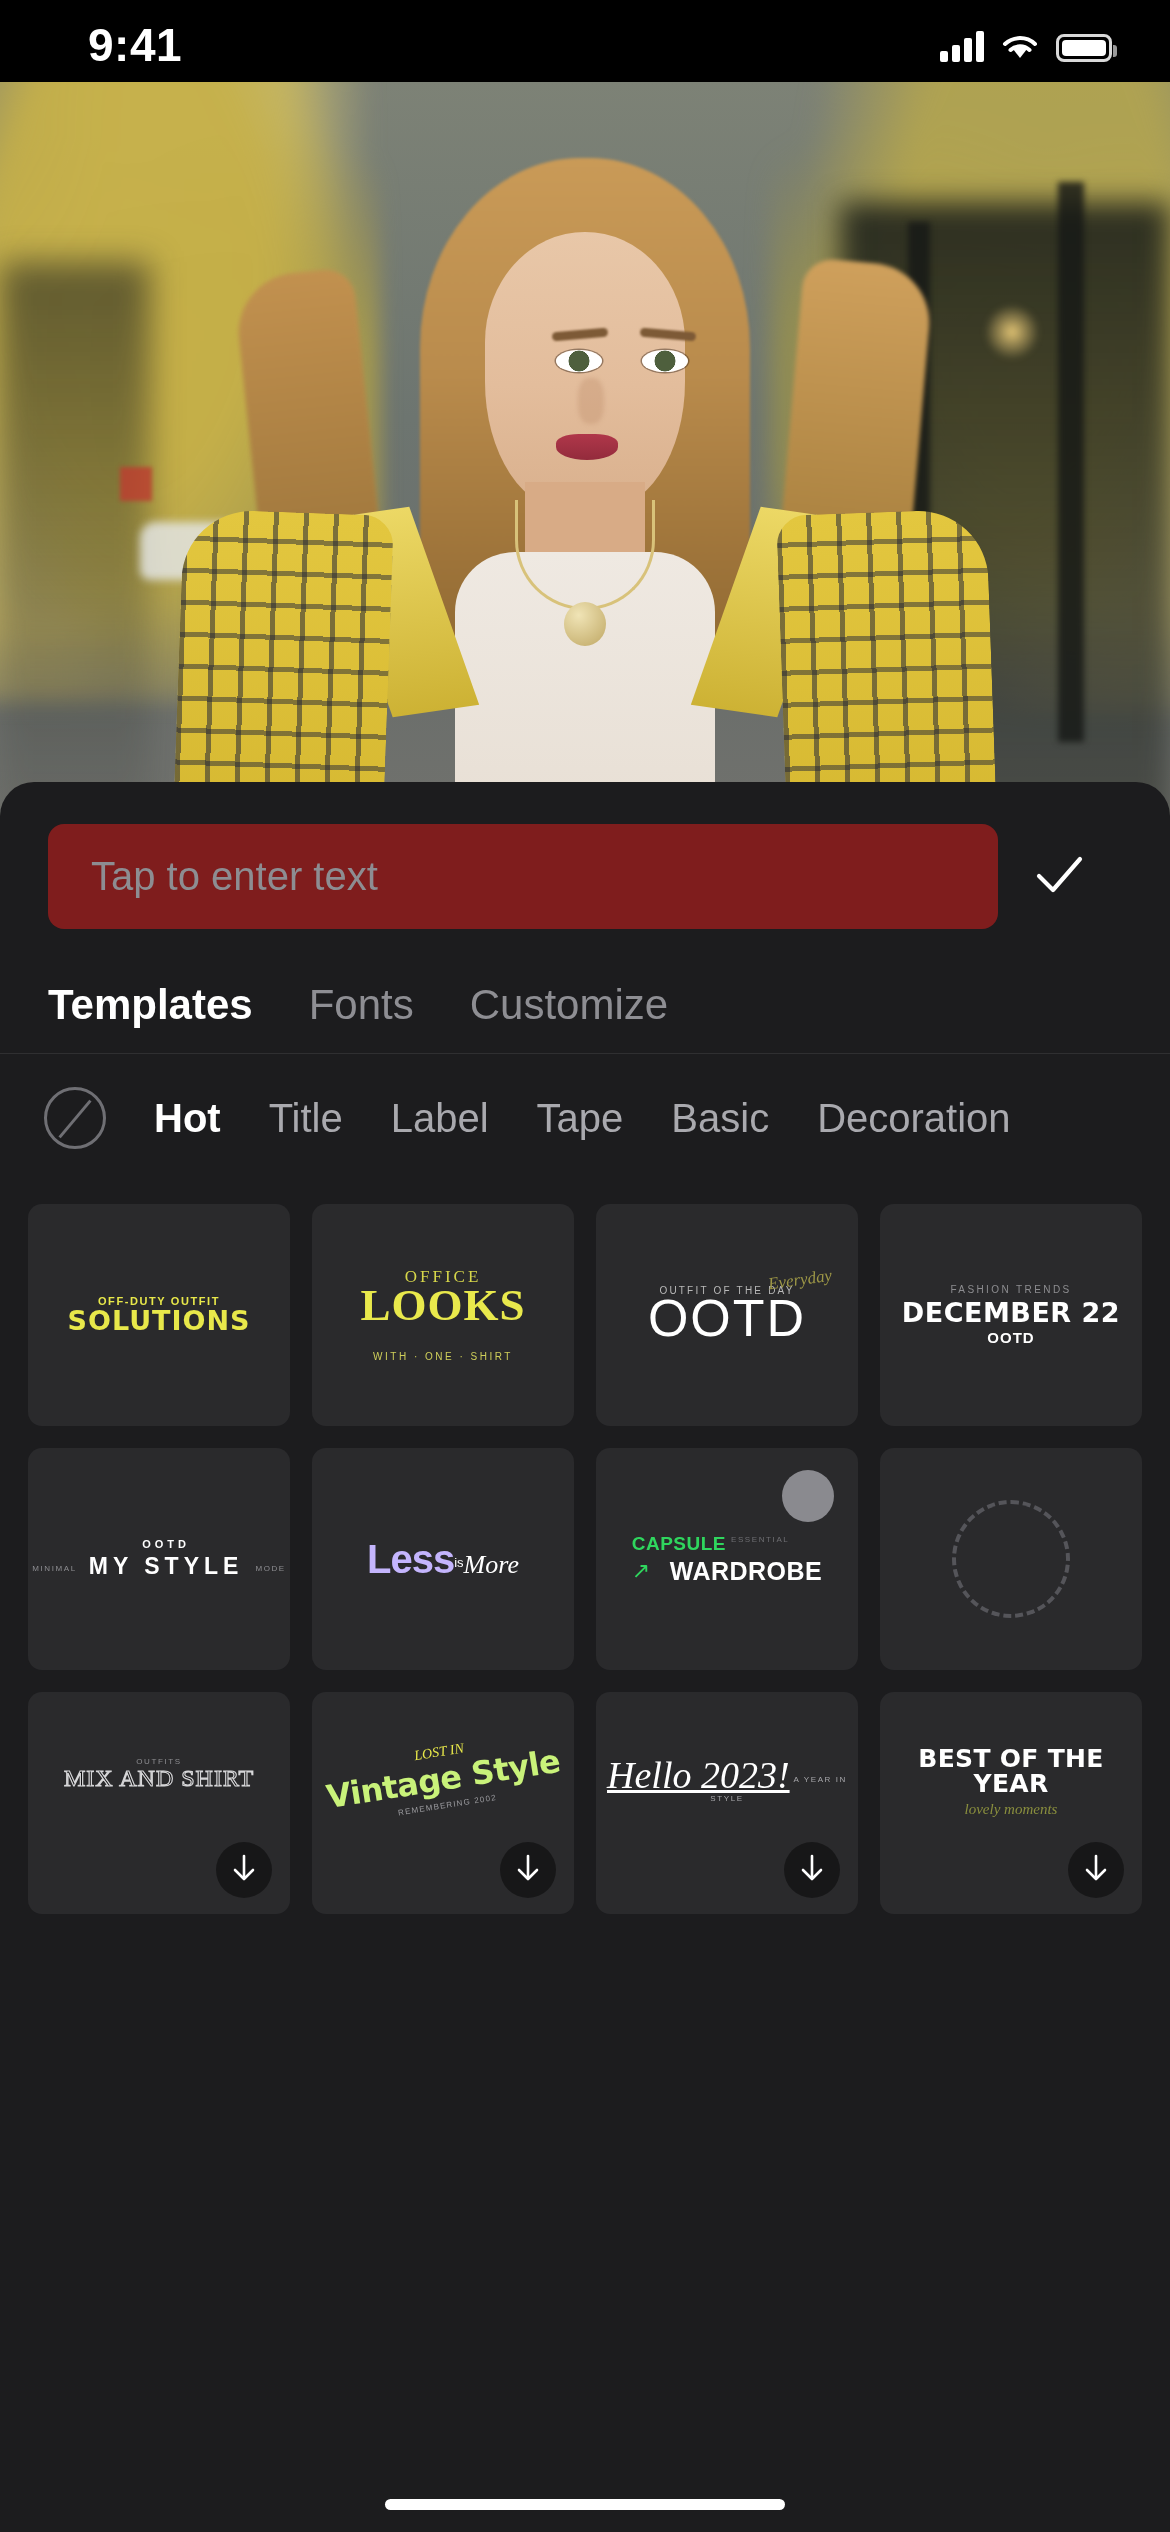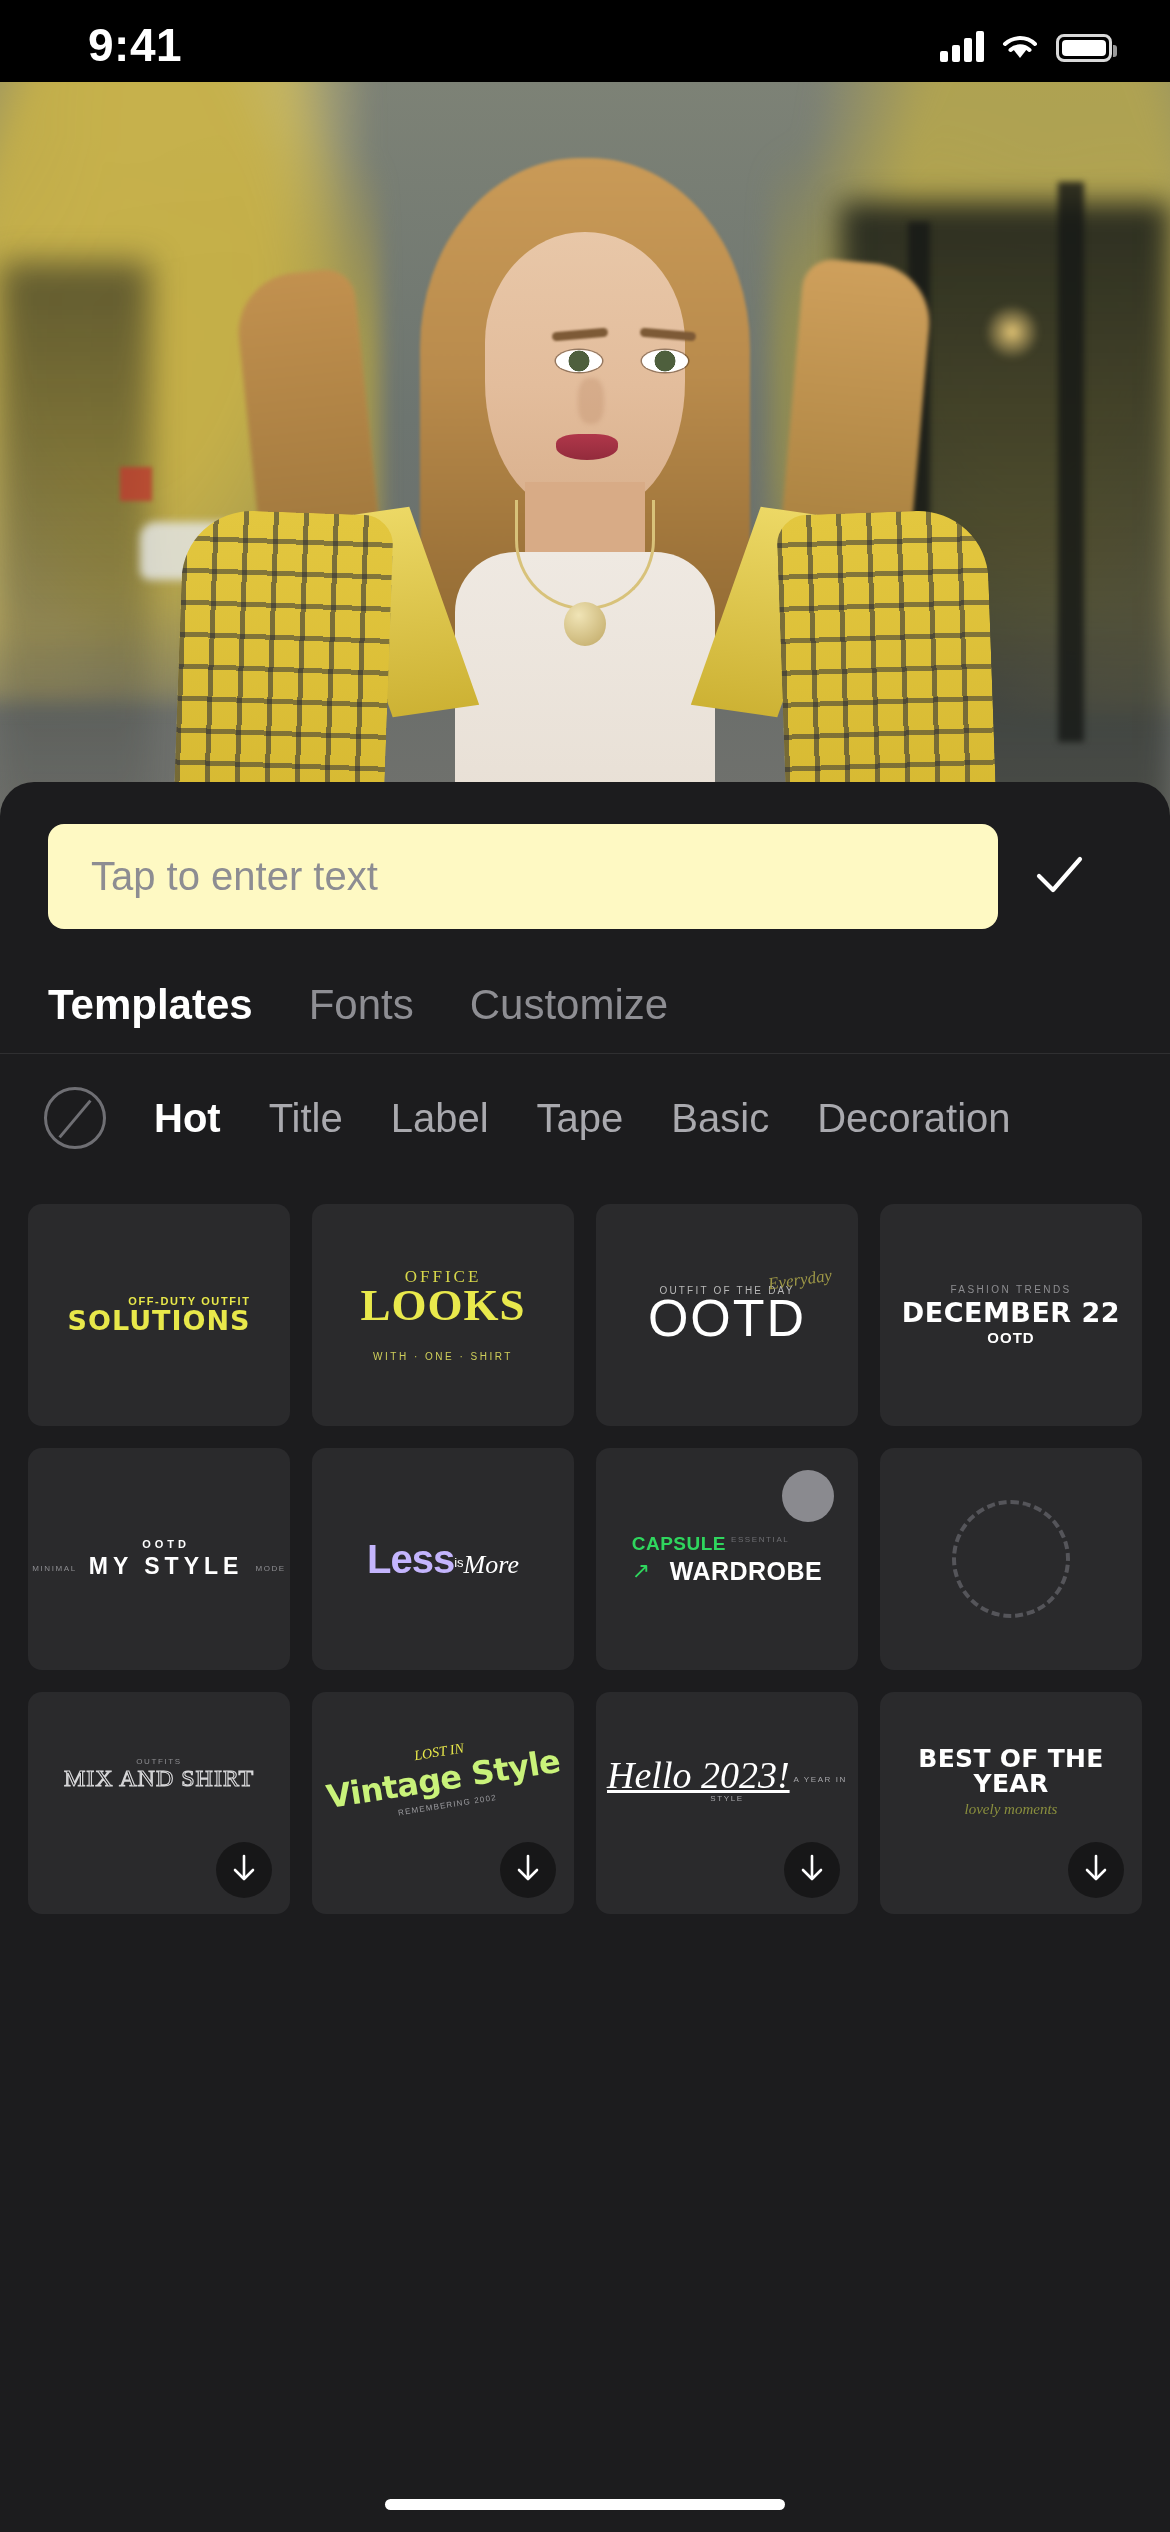--- a/index.html
+++ b/index.html
@@ -215,21 +215,21 @@
     background:#1c1c1e; border-radius:34px 34px 0 0; z-index:30;
   }
   .topbar{
     position:relative; height:175px;
   }
   .textinput{
     position:absolute; left:48px; top:42px; width:1050px; height:105px;
   }
   .tf{
     position:absolute; left:0; top:0; width:950px; height:105px;
-    background:#fef9c3; border-radius:16px;
+    background:#7f1d1d; border-radius:16px;
     display:flex; align-items:center; padding-left:43px;
   }
   .tf span{ color:#8d8d92; font-size:40px; }
   .confirm{
     position:absolute; right:0; top:14px; width:78px; height:78px;
     display:flex; align-items:center; justify-content:center;
   }
   .confirm svg{ width:60px; height:60px; }
 
   .tabs{
@@ -261,21 +261,21 @@
     gap:22px; padding:22px 28px 0 28px;
   }
   .card{
     position:relative; height:222px; border-radius:14px;
     background:#2a2a2c; overflow:hidden;
     display:flex; align-items:center; justify-content:center;
   }
   .card .inner{ text-align:center; line-height:1; }
 
   
-  .t-kicker{ font-size:11px; letter-spacing:1.6px; color:#e8e84a; font-weight:700;text-align:right; }
+  .t-kicker{ font-size:11px; letter-spacing:1.6px; color:#e8e84a; font-weight:700; }
   .t-solutions{ font-size:27px; font-weight:900; letter-spacing:1px; color:#e8e84a;
     font-family:"DejaVu Sans", sans-serif; }
   .t-office{ font-family:"Liberation Serif", serif; font-size:17px; letter-spacing:3px; color:#d6d64a; }
   .t-looks{ font-family:"Liberation Serif", serif; font-size:45px; font-weight:700;
     letter-spacing:1px; color:#e9e94c; margin-top:-2px; }
   .t-withone{ font-size:10px; letter-spacing:2.5px; color:#cfcf5a; margin-top:24px; }
   .t-ootd-k{ font-size:10px; letter-spacing:2.2px; color:#b9b9b9; }
   .t-ootd{ font-size:52px; font-weight:400; color:#fff; letter-spacing:2px; margin-top:-4px;
     font-family:"Liberation Sans", sans-serif; }
   .t-script{ position:absolute; right:26px; top:66px; font-family:"Liberation Serif", serif;

